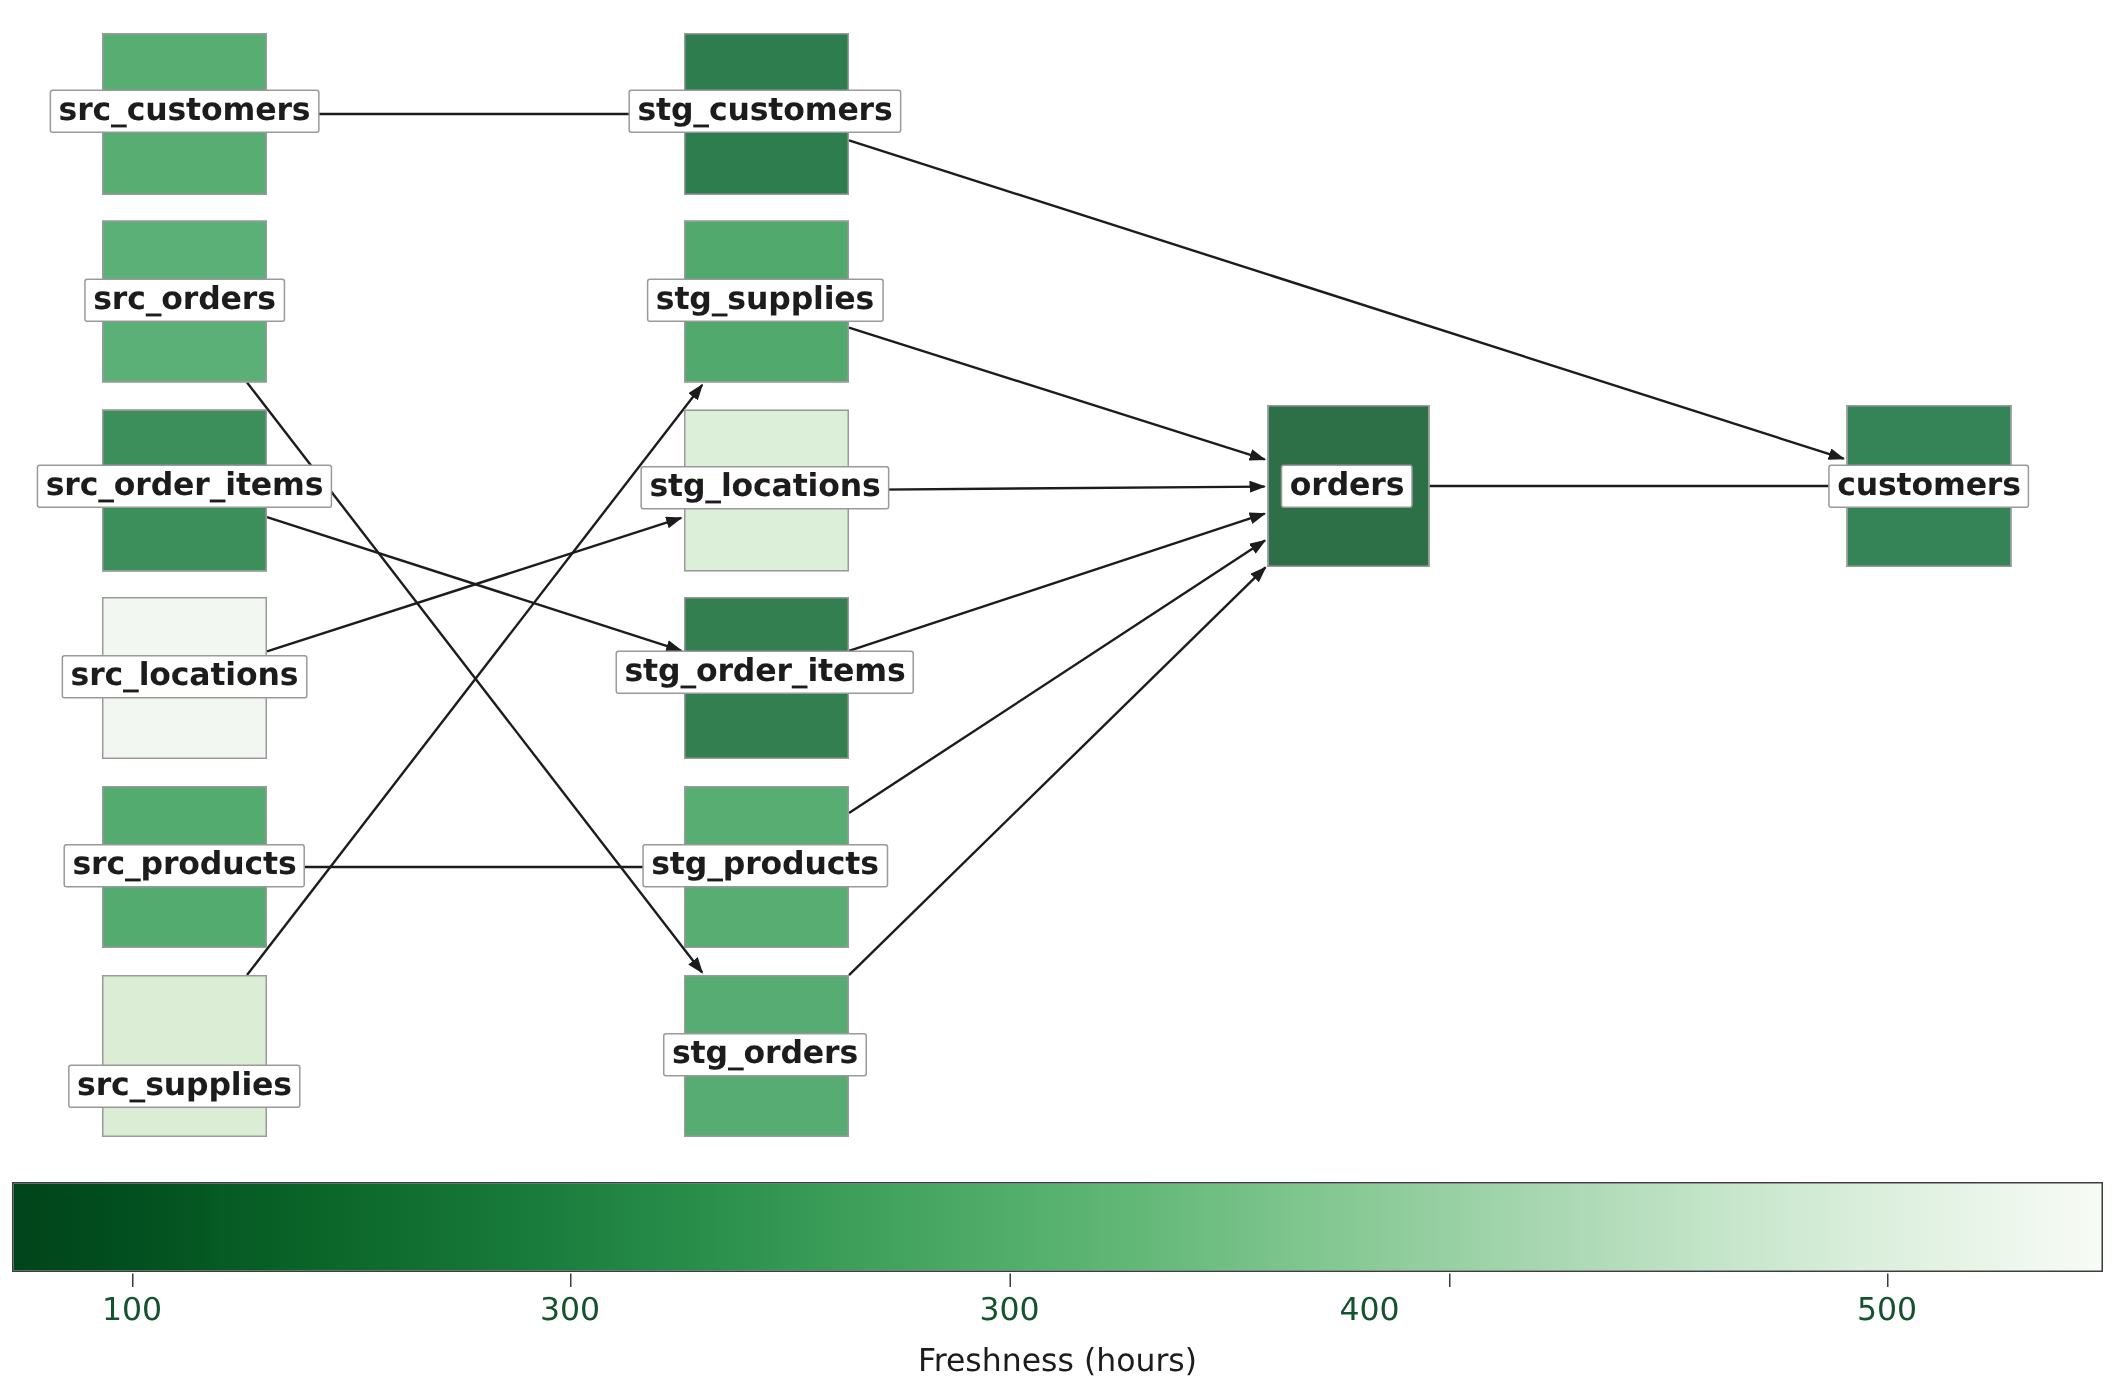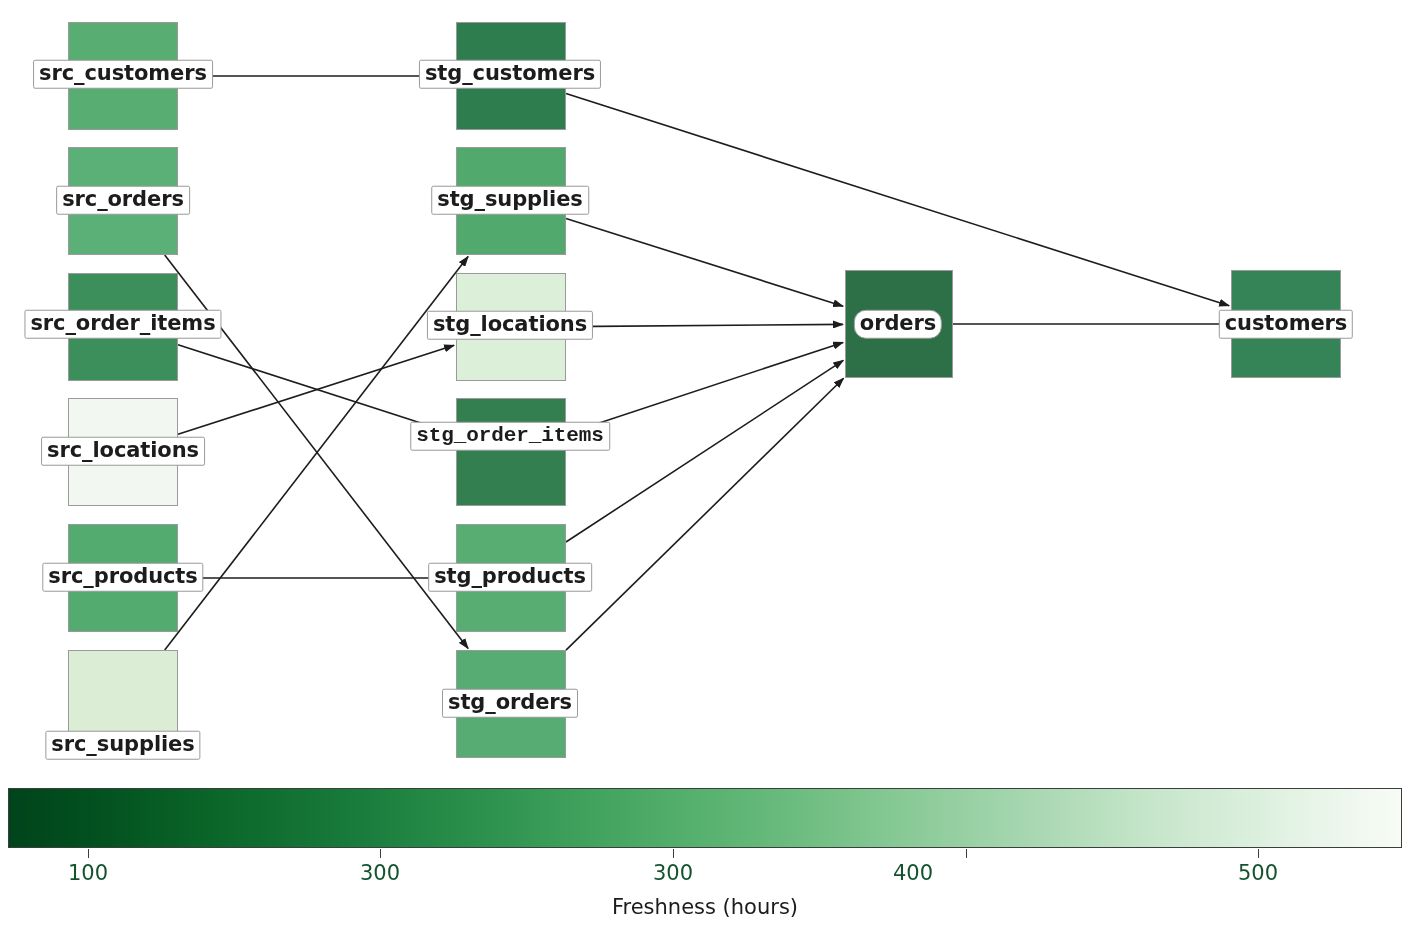--- a/index.html
+++ b/index.html
@@ -137,35 +137,35 @@
       <div class="node-label" style="left: 123px; top: 74px;">src_customers</div>
       <div class="node" style="left: 68px; top: 147px; width: 110px; height: 108px; background: rgb(91, 176, 120);"></div>
       <div class="node-label" style="left: 123px; top: 200px;">src_orders</div>
       <div class="node" style="left: 68px; top: 273px; width: 110px; height: 108px; background: rgb(60, 143, 90);"></div>
       <div class="node-label" style="left: 123px; top: 324px;">src_order_items</div>
       <div class="node" style="left: 68px; top: 398px; width: 110px; height: 108px; background: rgb(242, 248, 241);"></div>
       <div class="node-label" style="left: 123px; top: 451px;">src_locations</div>
       <div class="node" style="left: 68px; top: 524px; width: 110px; height: 108px; background: rgb(84, 171, 112);"></div>
       <div class="node-label" style="left: 123px; top: 577px;">src_products</div>
       <div class="node" style="left: 68px; top: 650px; width: 110px; height: 108px; background: rgb(220, 237, 214);"></div>
-      <div class="node-label" style="left: 123px; top: 745px;">src_supplies</div>
+      <div class="node-label" style="left: 123px; top: 724px;">src_supplies</div>
       <div class="node" style="left: 456px; top: 22px; width: 110px; height: 108px; background: rgb(46, 125, 79);"></div>
       <div class="node-label" style="left: 510px; top: 74px; text-align: center;">stg_customers</div>
       <div class="node" style="left: 456px; top: 147px; width: 110px; height: 108px; background: rgb(81, 169, 110);"></div>
       <div class="node-label" style="left: 510px; top: 200px;">stg_supplies</div>
       <div class="node" style="left: 456px; top: 273px; width: 110px; height: 108px; background: rgb(220, 239, 216);"></div>
       <div class="node-label" style="left: 510px; top: 325px;">stg_locations</div>
       <div class="node" style="left: 456px; top: 398px; width: 110px; height: 108px; background: rgb(51, 127, 79);"></div>
-      <div class="node-label" style="left: 510px; top: 436px; font-family: Liberation Mono, monospace;">stg_order_items</div>
+      <div class="node-label" style="left: 510px; top: 448px;">stg_order_items</div>
       <div class="node" style="left: 456px; top: 524px; width: 110px; height: 108px; background: rgb(87, 173, 114);"></div>
       <div class="node-label" style="left: 510px; top: 577px;">stg_products</div>
       <div class="node" style="left: 456px; top: 650px; width: 110px; height: 108px; background: rgb(86, 172, 114);"></div>
       <div class="node-label" style="left: 510px; top: 703px;">stg_orders</div>
       <div class="node" style="left: 845px; top: 270px; width: 108px; height: 108px; background: rgb(45, 111, 71);"></div>
-      <div class="node-label" style="left: 898px; top: 324px; border-radius: 12px;">orders</div>
+      <div class="node-label" style="left: 898px; top: 324px;">orders</div>
       <div class="node" style="left: 1231px; top: 270px; width: 110px; height: 108px; background: rgb(52, 132, 87);"></div>
       <div class="node-label" style="left: 1286px; top: 324px;">customers</div>
     </div>
 
   <div id="colorbar-wrap">
     <div id="colorbar"></div>
   </div>
   <div id="tick-layer">
       <div class="cb-tick" style="left: 88px;"></div>
       <div class="cb-ticklabel" style="left: 88px;">100</div>

